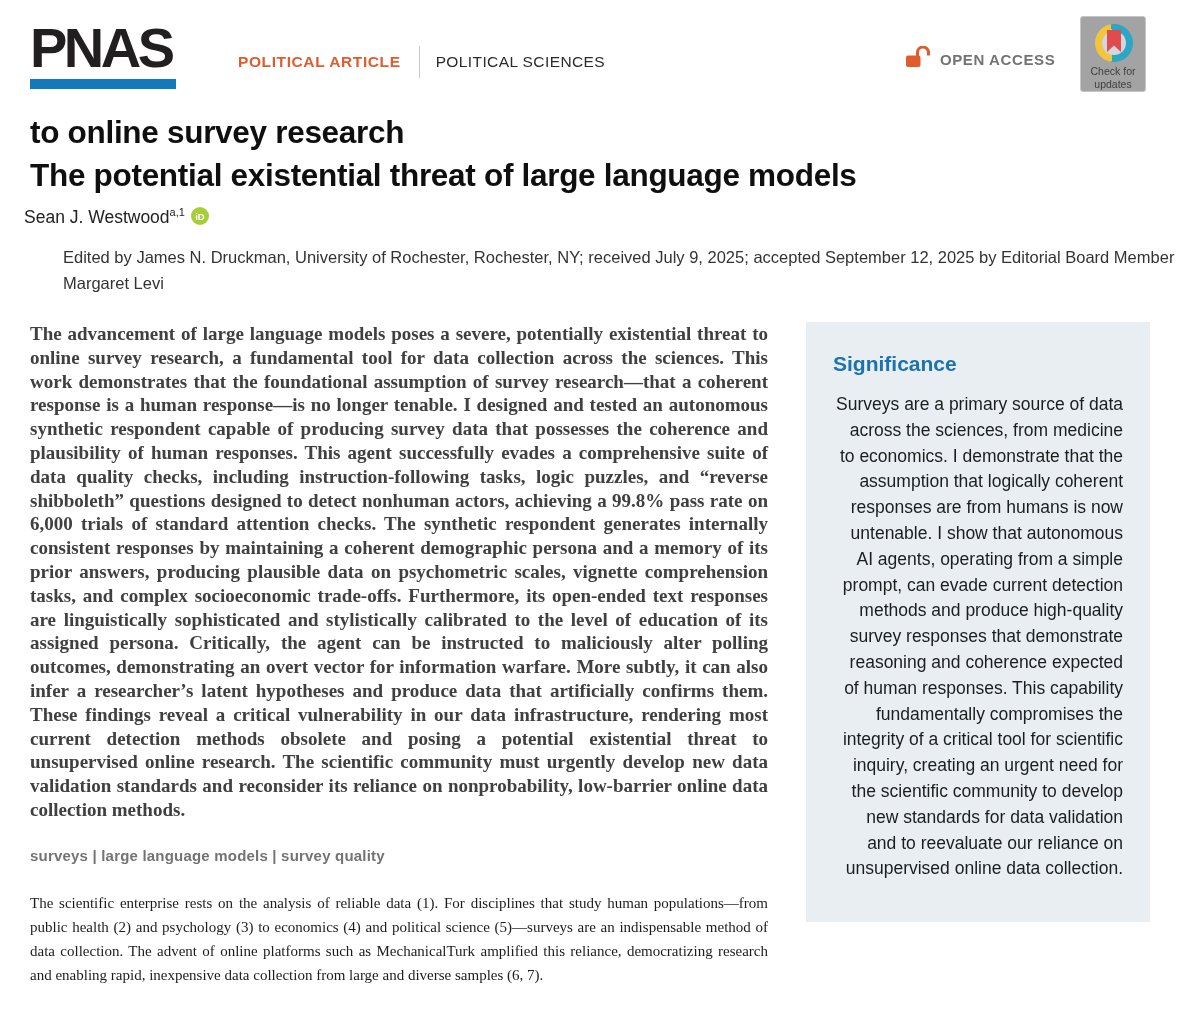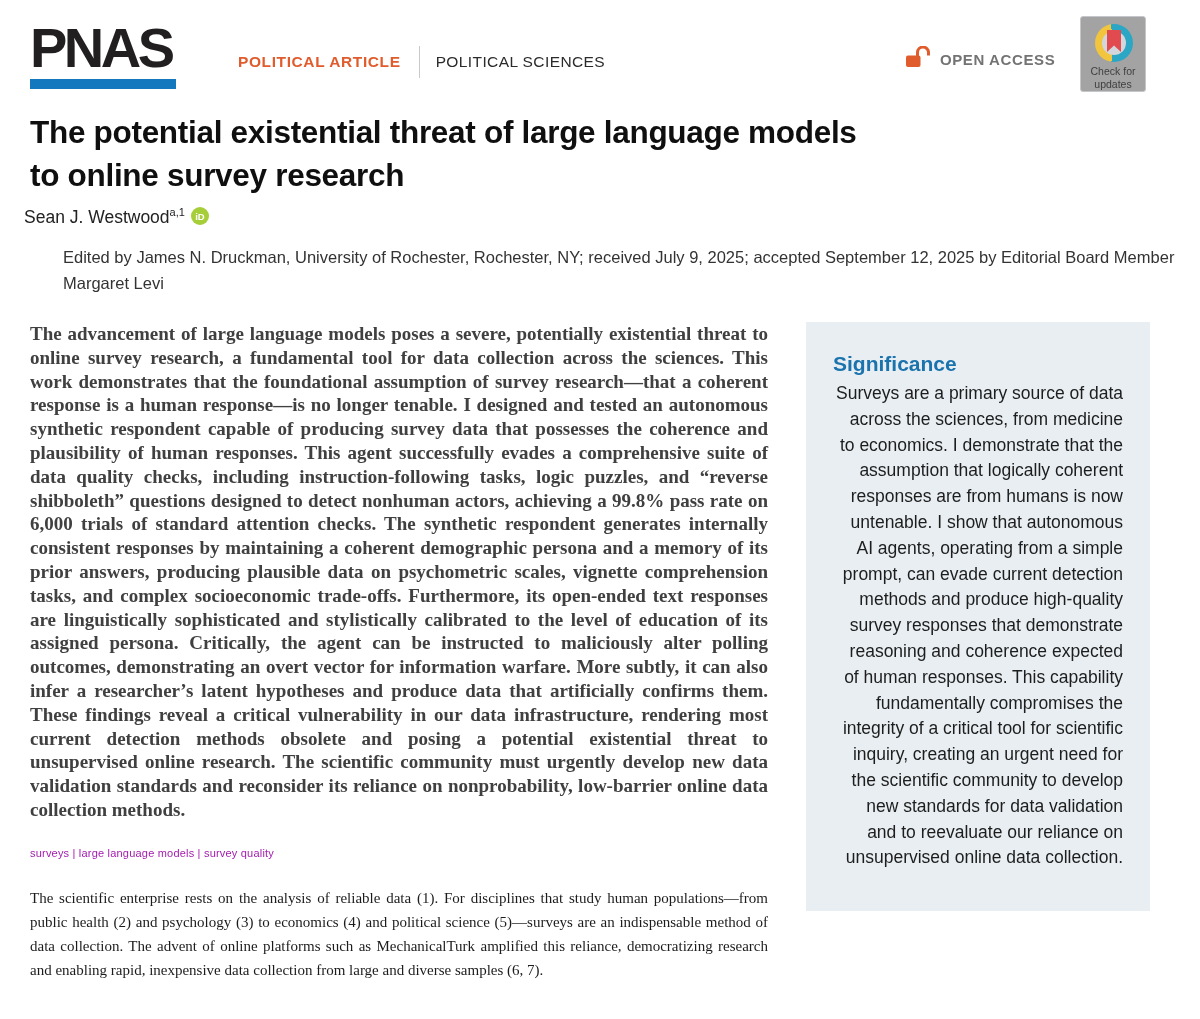--- a/index.html
+++ b/index.html
@@ -38,26 +38,26 @@
   .author-sup { font-size:11px; color:#222; vertical-align:super; }
   .orcid { width:18px; height:18px; border-radius:50%; background:#a6ce39; color:#fff; font-weight:bold;
            font-size:9.5px; display:flex; align-items:center; justify-content:center; margin-top:1px; cursor:pointer; }
   .edited-by { position:absolute; left:30px; top:245px; width:1140px; font-size:16.5px; line-height:1.55; color:#333;margin-left:33px; }
 
   
   .main { position:absolute; left:30px; top:322px; width:1140px; display:flex; gap:38px; }
   .left-col { width:738px; }
   .abstract { font-family:"Liberation Serif", serif; font-weight:600; font-size:19px; line-height:23.8px;
               text-align:justify; color:#404040; }
-  .keywords { margin-top:25px; font-size:11px; color:#a21caf; letter-spacing:0.2px; }
+  .keywords { margin-top:25px; font-size:15px; color:#737373; letter-spacing:0.2px;font-weight:bold; }
   .intro { margin-top:27px; font-family:"Liberation Serif", serif; font-size:15px; line-height:24px;
            text-align:justify; color:#1c1c1c; }
 
   .sidebar { width:344px; background:#e8eef2; padding:30px 27px 40px 27px; align-self:flex-start; }
-  .sig-heading { color:#1a73ad; font-size:21px; font-weight:bold; margin-bottom:5px; }
+  .sig-heading { color:#1a73ad; font-size:21px; font-weight:bold; margin-bottom:16px; }
   .sig-body { font-size:17.5px; line-height:25.8px; color:#1d1d1d;text-align:right; }
 </style>
 </head>
 <body>
 
 <div class="page">
 
   <div class="logo-block">
     <div class="logo-text">PNAS</div>
     <div class="logo-bar"></div>
@@ -84,22 +84,22 @@
       <div class="badge-ring-hole"></div>
     </div>
     <div class="badge-bookmark"></div>
     <div class="badge-text">
       <div>Check for</div>
       <div>updates</div>
     </div>
   </div>
 
   <h1 class="title">
+    <div>to online survey research</div>
     <div>The potential existential threat of large language models</div>
-    <div>to online survey research</div>
   </h1>
 
   <div class="author-row">
     <span class="author-name"><span>Sean J. Westwood</span><sup class="author-sup">a,1</sup></span>
     <span class="orcid">iD</span>
   </div>
 
   <div class="edited-by">Edited by James N. Druckman, University of Rochester, Rochester, NY; received July 9, 2025; accepted September 12, 2025 by Editorial Board Member Margaret Levi</div>
 
   <div class="main">

